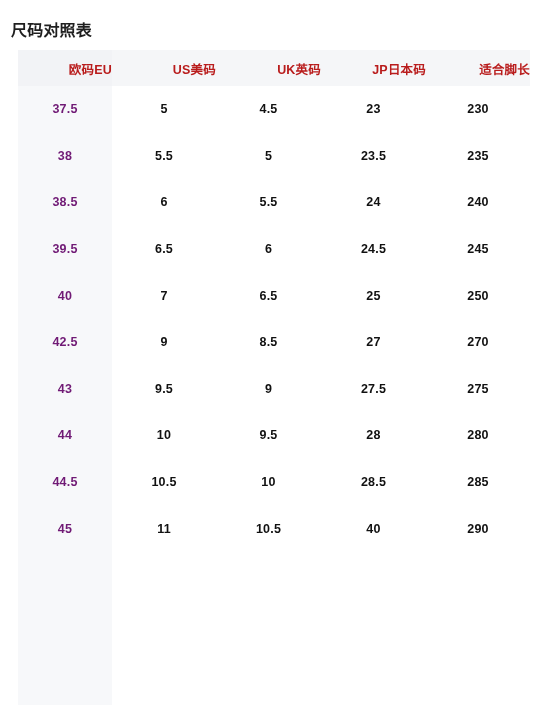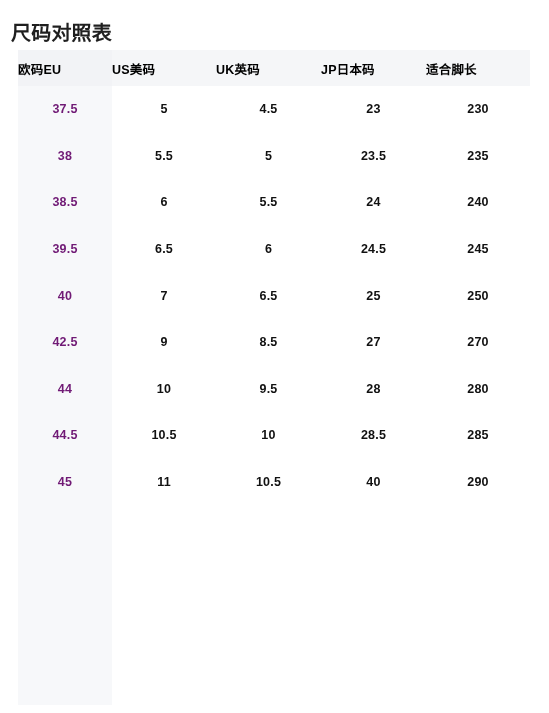--- a/index.html
+++ b/index.html
@@ -16,21 +16,21 @@
     overflow: hidden;
     position: relative;
     -webkit-font-smoothing: antialiased;
   }
 
   
   .page-title {
     position: absolute;
     left: 11px;
     top: 8px;
-    font-size: 20px;
+    font-size: 16px;
     font-weight: 700;
     letter-spacing: 0.2px;
     color: #1f1f1f;
     line-height: 24px;
     white-space: nowrap;
   }
 
   
   .size-table-wrap {
     position: absolute;
@@ -65,22 +65,22 @@
   table.size-table col.c-foot { width: 104px; }
 
   
   thead tr {
     background: #f5f6f8;
   }
   thead th {
     height: 36px;
     font-size: 12.5px;
     font-weight: 700;
-    color: #000000;
-    text-align: left;
+    color: #b91c1c;
+    text-align: right;
     vertical-align: middle;
     padding: 0;
     border: none;
     letter-spacing: 0.2px;
     white-space: nowrap;
   }
   thead th.th-eu {
     background: #f2f3f6;
   }
 
@@ -166,20 +166,27 @@
           <td class="">250</td>
         </tr>
         <tr>
           <td class="td-eu">42.5</td>
           <td class="">9</td>
           <td class="">8.5</td>
           <td class="">27</td>
           <td class="">270</td>
         </tr>
         <tr>
+          <td class="td-eu">43</td>
+          <td class="">9.5</td>
+          <td class="">9</td>
+          <td class="">27.5</td>
+          <td class="">275</td>
+        </tr>
+        <tr>
           <td class="td-eu">44</td>
           <td class="">10</td>
           <td class="">9.5</td>
           <td class="">28</td>
           <td class="">280</td>
         </tr>
         <tr>
           <td class="td-eu">44.5</td>
           <td class="">10.5</td>
           <td class="">10</td>

